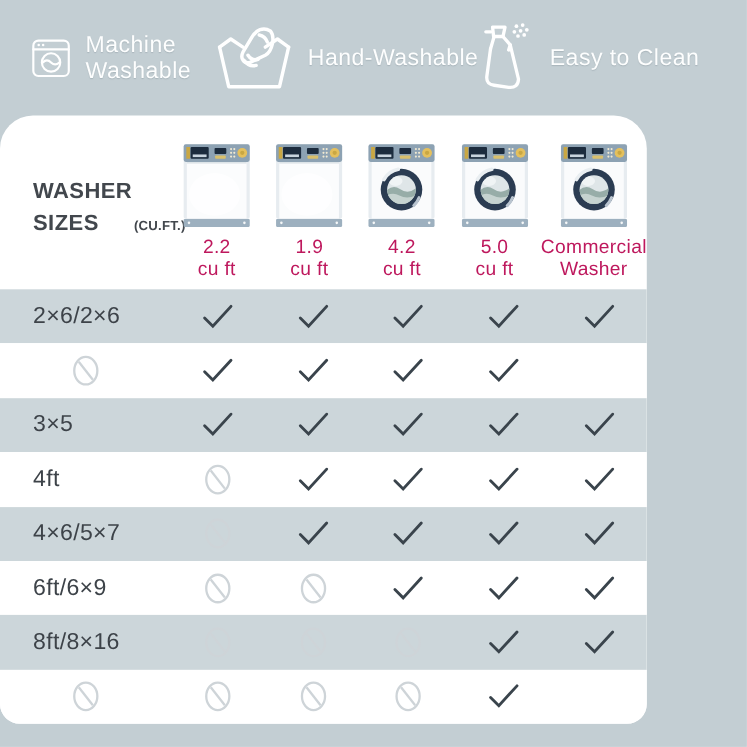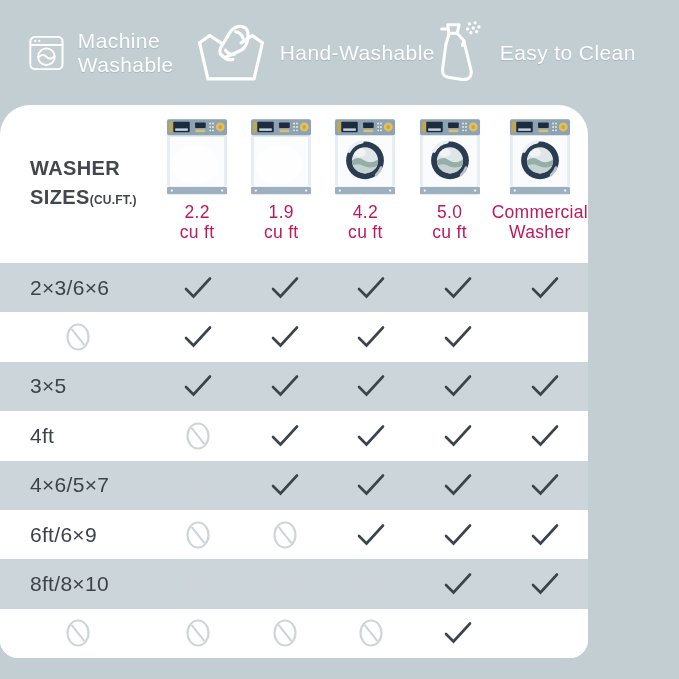--- a/index.html
+++ b/index.html
@@ -43,32 +43,32 @@
     flex-direction: column;
   }
 
   .grid-row {
     display: grid;
     grid-template-columns: 155px repeat(5, 1fr);
     align-items: center;
   }
 
   
-  .thead { height: 158px; align-items: end; padding-bottom: 20px; border-radius: 11px; }
+  .thead { height: 158px; align-items: end; padding-bottom: 8px; border-radius: 11px; }
   .corner {
     padding-left: 30px;
     align-self: center;
     margin-top: 18px;
     color: #42474d;
     font-size: 20px;
     font-weight: 600;
     letter-spacing: 0.4px;
     line-height: 1.45;
   }
-  .corner .suffix { font-size: 12px; font-weight: 700; letter-spacing: 0.2px; }
+  .corner .suffix { font-size: 12px; font-weight: 700; letter-spacing: 0.2px; margin-left: 32px; }
   .col { display: flex; flex-direction: column; align-items: center; justify-content: flex-end; }
   .machine-slot { height: 78px; display: flex; align-items: flex-end; justify-content: center; }
   .col-label {
     margin-top: 7px;
     text-align: center;
     color: #be185d;
     font-size: 17.5px;
     line-height: 1.18;
     letter-spacing: 0.3px;
   }
@@ -347,21 +347,21 @@
           </div>
         <div class="col-label">
           <span>Commercial</span>
             <span>Washer</span>
         </div>
       </div>
     </div>
 
     <div class="tbody">
         <div class="grid-row trow">
-    <div class="row-size">2×3/6×6</div>
+    <div class="row-size">2×6/2×6</div>
   <div class="cell">
             <svg width="30" height="26" viewBox="0 0 30 26">
     <polyline points="3,14 10.5,21.5 27,3.5" fill="none" stroke="#3a444c" stroke-width="2.6" stroke-linecap="round" stroke-linejoin="miter"></polyline>
   </svg>
           </div>
           <div class="cell">
             <svg width="30" height="26" viewBox="0 0 30 26">
     <polyline points="3,14 10.5,21.5 27,3.5" fill="none" stroke="#3a444c" stroke-width="2.6" stroke-linecap="round" stroke-linejoin="miter"></polyline>
   </svg>
           </div>
@@ -519,21 +519,21 @@
     <polyline points="3,14 10.5,21.5 27,3.5" fill="none" stroke="#3a444c" stroke-width="2.6" stroke-linecap="round" stroke-linejoin="miter"></polyline>
   </svg>
           </div>
           <div class="cell">
             <svg width="30" height="26" viewBox="0 0 30 26">
     <polyline points="3,14 10.5,21.5 27,3.5" fill="none" stroke="#3a444c" stroke-width="2.6" stroke-linecap="round" stroke-linejoin="miter"></polyline>
   </svg>
           </div>
         </div>
         <div class="grid-row trow">
-    <div class="row-size">8ft/8×10</div>
+    <div class="row-size">8ft/8×16</div>
   <div class="cell">
             <svg width="26" height="30" viewBox="0 0 26 30">
     <ellipse cx="13" cy="15" rx="10.5" ry="12.5" fill="none" stroke="#ced4d8" stroke-width="2.1"></ellipse>
     <line x1="6.6" y1="6.8" x2="19.4" y2="23.2" stroke="#ced4d8" stroke-width="2.1"></line>
   </svg>
           </div>
           <div class="cell">
             <svg width="26" height="30" viewBox="0 0 26 30">
     <ellipse cx="13" cy="15" rx="10.5" ry="12.5" fill="none" stroke="#ced4d8" stroke-width="2.1"></ellipse>
     <line x1="6.6" y1="6.8" x2="19.4" y2="23.2" stroke="#ced4d8" stroke-width="2.1"></line>

